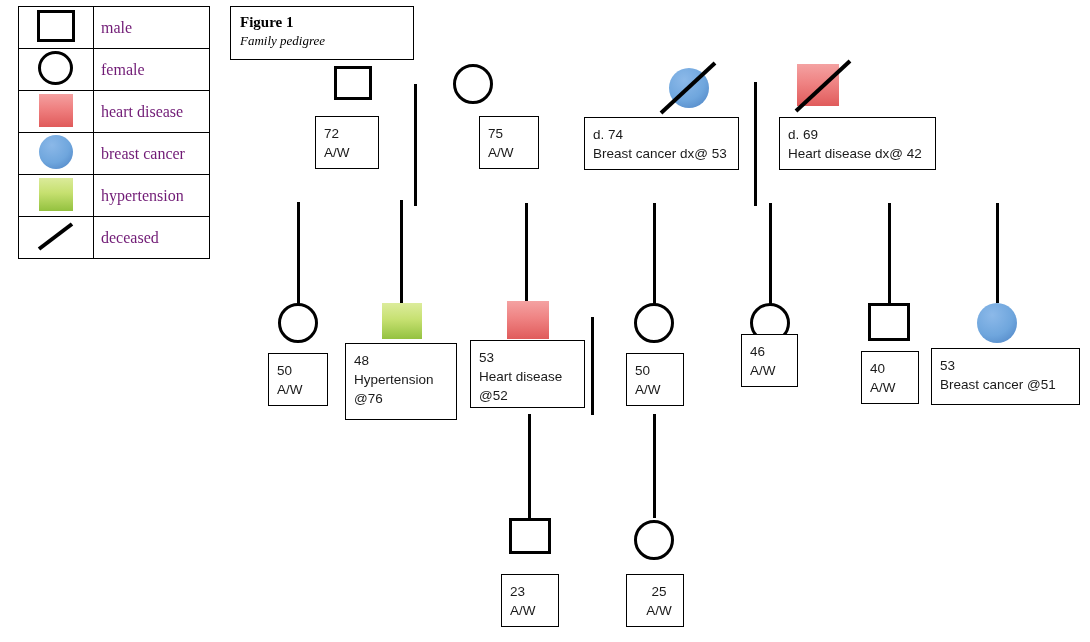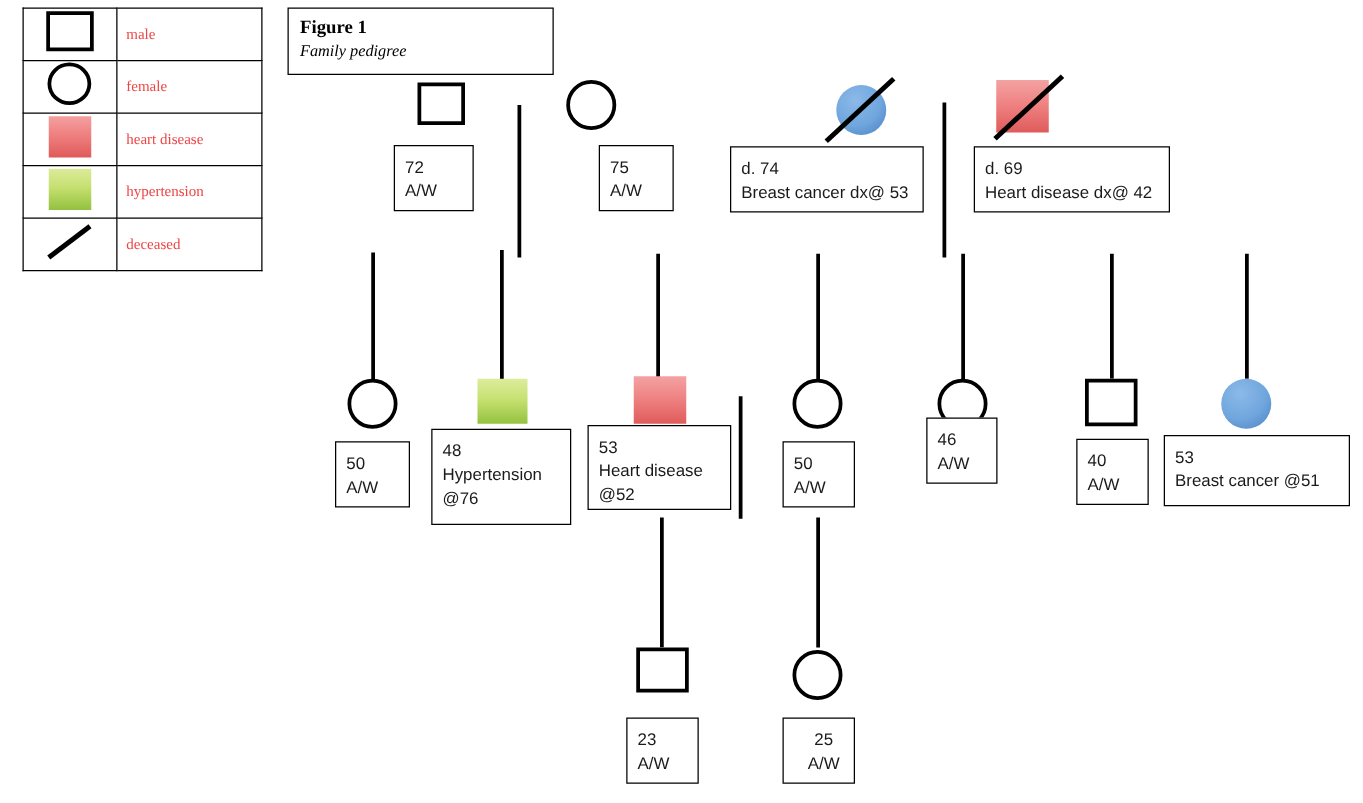--- a/index.html
+++ b/index.html
@@ -36,22 +36,22 @@
     padding: 0;
     vertical-align: middle;
   }
   #legend td.sym {
     width: 74px;
     text-align: center;
   }
   #legend td.lbl {
     padding-left: 7px;
     font-family: "Liberation Serif", serif;
-    font-size: 12px;
-    color: #ef4444;
+    font-size: 16px;
+    color: #701a75;
   }
   .sym-inner {
     display: inline-block;
     position: relative;
     width: 46px;
     height: 34px;
   }
 
   .glyph-square-open {
     position: absolute;
@@ -93,21 +93,21 @@
     position: absolute;
     left: 3px; top: 2px;
     width: 40px; height: 31px;
   }
 
   
   #figbox {
     position: absolute;
     left: 230px;
     top: 6px;
-    width: 213px;
+    width: 184px;
     height: 54px;
     border: 1px solid #000;
     background: #fff;
     box-sizing: border-box;
     padding: 6px 0 0 9px;
   }
   #figbox .fig-title {
     font-family: "Liberation Serif", serif;
     font-weight: bold;
     font-size: 15px;
@@ -200,20 +200,28 @@
         </td>
         <td class="lbl">female</td>
       </tr>
       <tr>
         <td class="sym">
           <span class="sym-inner">
             <span class="glyph-square-red"></span>
           </span>
         </td>
         <td class="lbl">heart disease</td>
+      </tr>
+      <tr>
+        <td class="sym">
+          <span class="sym-inner">
+            <span class="glyph-circle-blue"></span>
+          </span>
+        </td>
+        <td class="lbl">breast cancer</td>
       </tr>
       <tr>
         <td class="sym">
           <span class="sym-inner">
             <span class="glyph-square-green"></span>
           </span>
         </td>
         <td class="lbl">hypertension</td>
       </tr>
       <tr>

